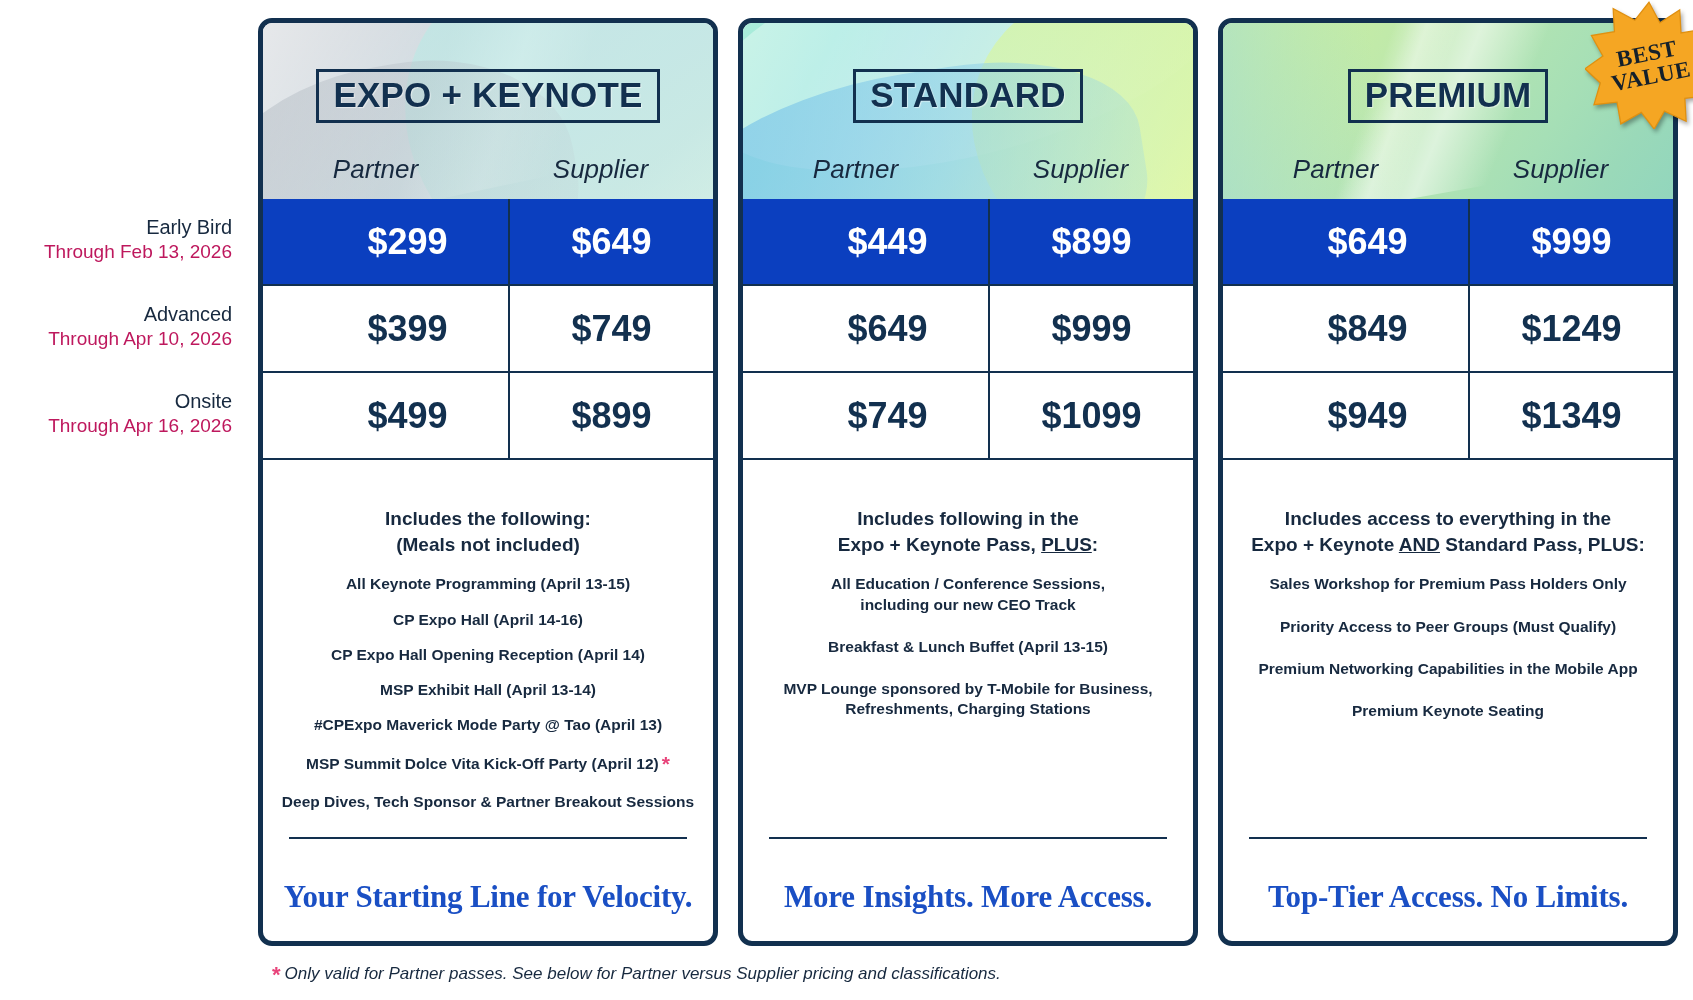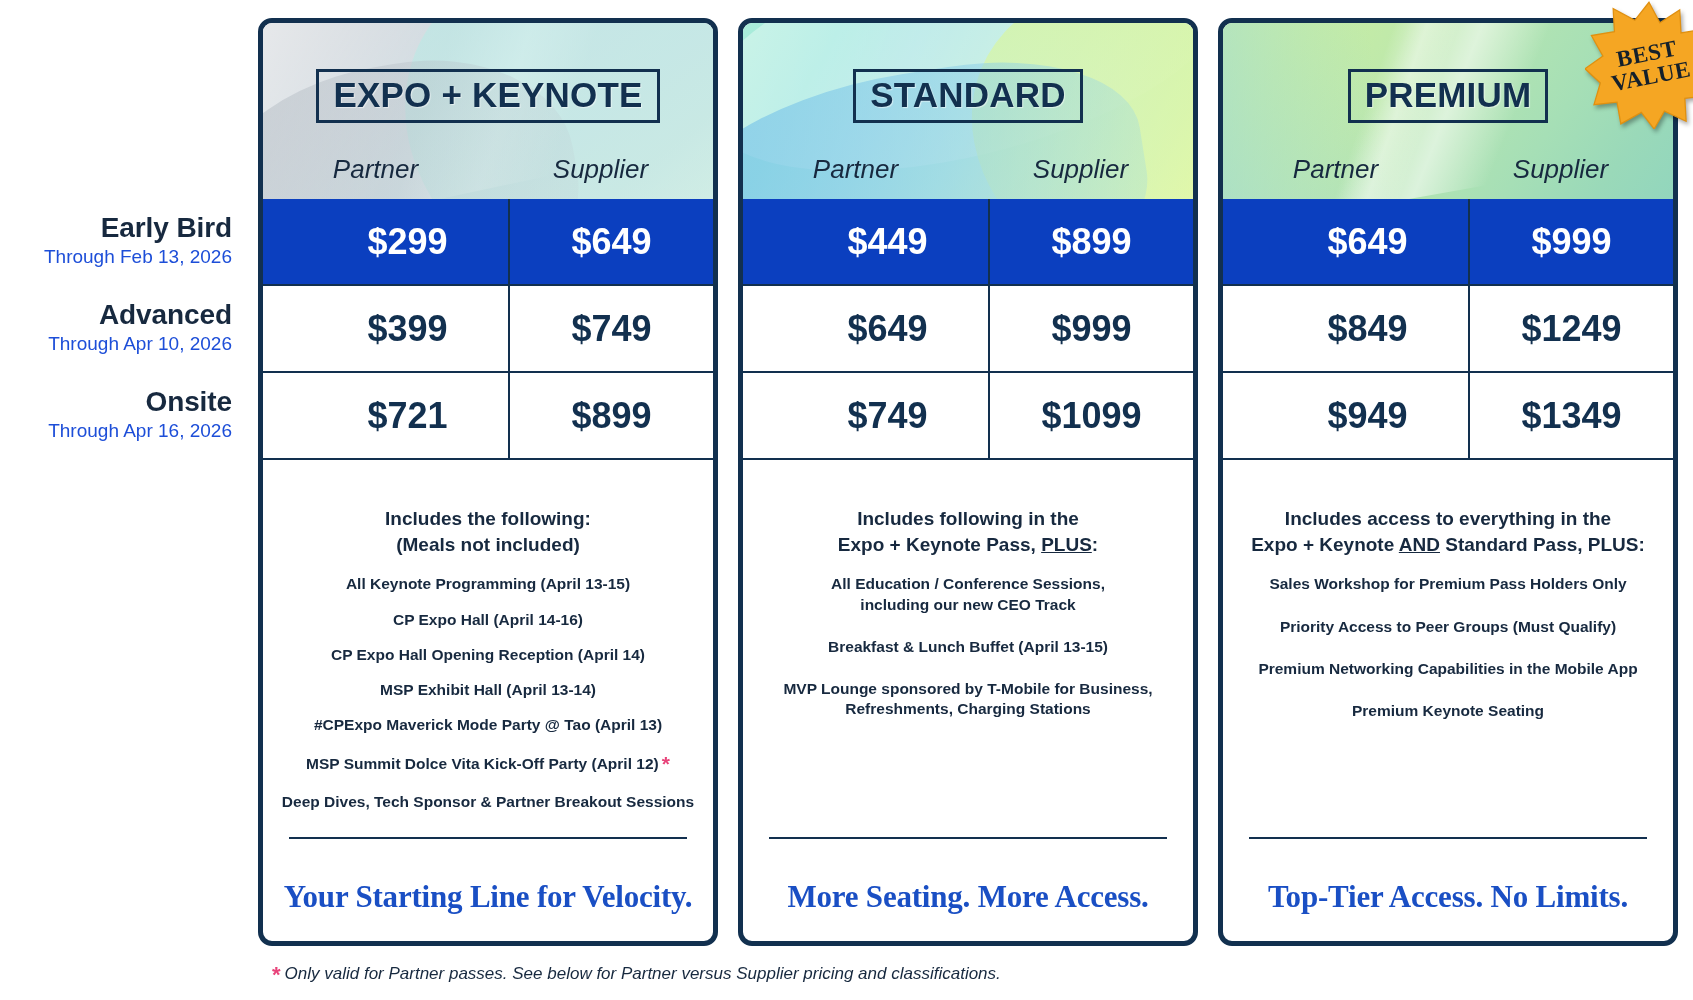--- a/index.html
+++ b/index.html
@@ -30,31 +30,31 @@
     height: 87px;
     text-align: right;
     padding-right: 18px;
     color: #17293f;
     display: flex;
     flex-direction: column;
     justify-content: center;
     align-items: flex-end;
   }
   .row-label .rl-name {
-    font-size: 28px;
-    font-weight: bold;
+    font-size: 20px;
+    font-weight: normal;
     line-height: 1.25;
     letter-spacing: -0.1px;
     text-align: center;
   }
   .row-label .rl-sub {
     font-size: 19px;
     font-weight: normal;
     line-height: 1.3;
-    color: #1d4ed8;
+    color: #be185d;
     text-align: right;
   }
 
   
   .cards {
     position: absolute;
     left: 258px;
     top: 18px;
     display: flex;
     gap: 20px;
@@ -377,21 +377,21 @@
 
         <div class="price-row highlight">
           <div class="price-cell first">$299</div>
           <div class="price-cell">$649</div>
         </div>
         <div class="price-row">
           <div class="price-cell first">$399</div>
           <div class="price-cell">$749</div>
         </div>
         <div class="price-row">
-          <div class="price-cell first">$721</div>
+          <div class="price-cell first">$499</div>
           <div class="price-cell">$899</div>
         </div>
 
         <div class="card-body">
           <div class="feat-intro">
             <span>Includes the following:</span><br>
             <span>(Meals not included)</span>
           </div>
           <ul class="feat-list">
             <li><span>All Keynote Programming (April 13-15)</span></li>
@@ -443,21 +443,21 @@
             <span>Includes following in the</span><br>
             <span>Expo + Keynote Pass, </span><u>PLUS</u><span>:</span>
           </div>
           <ul class="feat-list sparse">
             <li><span class="ml">All Education / Conference Sessions,<br>including our new CEO Track</span></li>
             <li><span>Breakfast &amp; Lunch Buffet (April 13-15)</span></li>
             <li><span class="ml">MVP Lounge sponsored by T-Mobile for Business,<br>Refreshments, Charging Stations</span></li>
           </ul>
           <div class="body-spacer"></div>
           <div class="hr-rule"></div>
-          <div class="tagline">More Seating. More Access.</div>
+          <div class="tagline">More Insights. More Access.</div>
         </div>
       </div>
     </div>
 
     <div class="card">
       <div class="card-clip">
         <div class="card-head head-prem">
           <div class="grad"></div>
           <div class="swoosh3"></div>
           <div class="swoosh1"></div>

